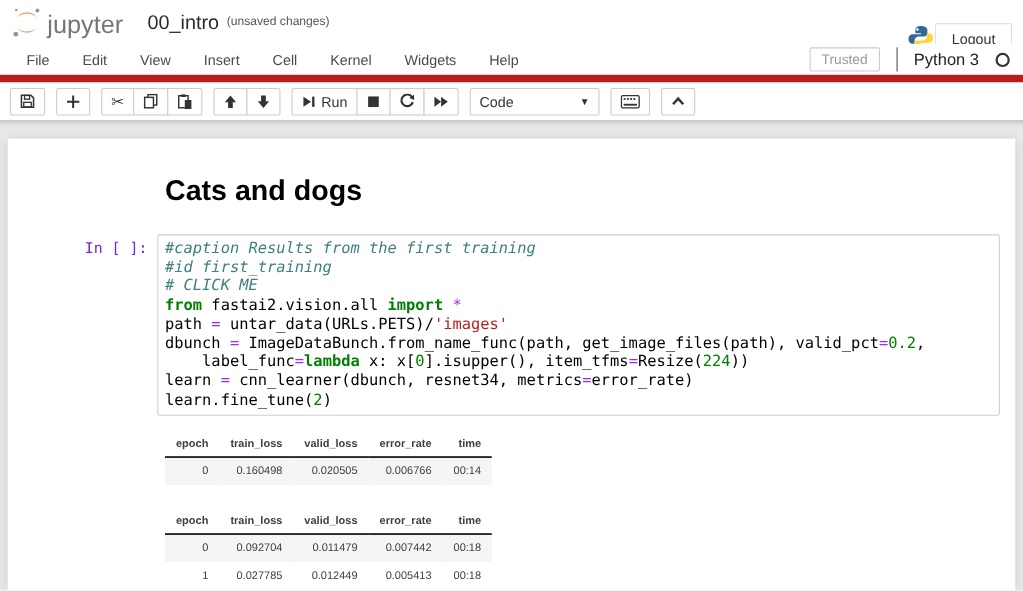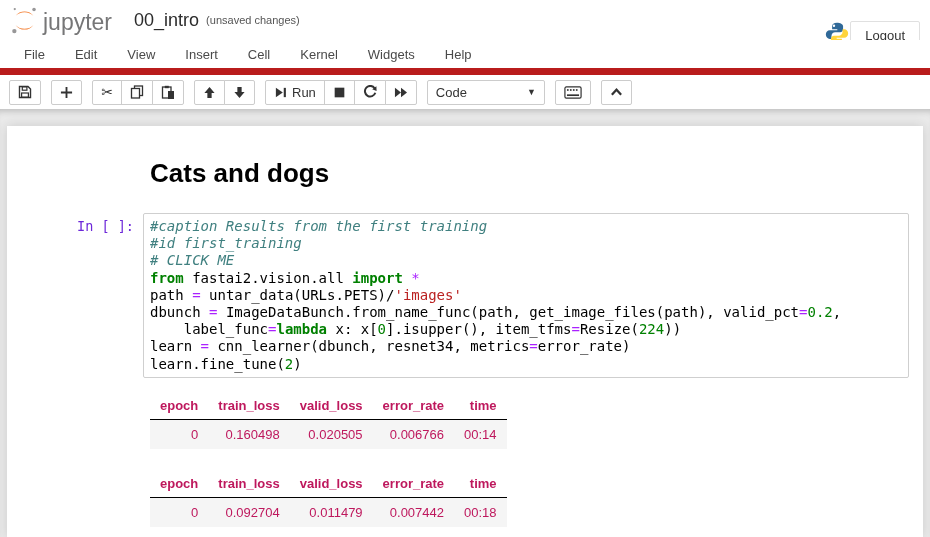--- a/index.html
+++ b/index.html
@@ -6,21 +6,21 @@
   html,body { width:930px; height:537px; overflow:hidden; background:#fff;
     font-family:"Liberation Sans", sans-serif; color:#333; }
   .app { display:flex; flex-direction:column; width:930px; height:537px; }
 
   
   .header { height:40px; display:flex; align-items:center; padding:0 10px 0 10px; background:#fff; }
   .logo { display:flex; align-items:flex-end; gap:4px; cursor:pointer; }
   .logo-word { font-size:23px; color:#767677; letter-spacing:0; line-height:26px; }
   .nb-title { margin-left:22px; font-size:18px; color:#2b2b2b; cursor:pointer; }
   .autosave { margin-left:7px; font-size:11px; color:#555; }
-  .header-right { margin-left:auto; display:flex; gap:0;margin-top:30px; }
+  .header-right { margin-left:auto; display:flex; align-items:center; gap:0;margin-top:30px; }
   .logout-btn { background:#fff; border:1px solid #e0e0e0; border-radius:2px;
     font-size:13px; color:#333; padding:6px 14px; cursor:pointer; }
 
   
   .menubar { height:35px; display:flex; align-items:center; border-bottom:7px solid #b91c1c;
     padding-left:9px; background:#fff; }
   .menu-item { font-size:13px; color:#4a4a4a; padding:9px 15px; cursor:pointer; }
   .menubar-right { margin-left:auto; display:flex; align-items:center; gap:15px; padding-right:12px; }
   .trusted { border:1px solid #ccc; border-radius:2px; background:#fff; color:#999;
     font-size:12.5px; padding:3px 10px; }
@@ -59,21 +59,21 @@
     padding:4px 6px; font-family:"DejaVu Sans Mono", monospace; font-size:14px; line-height:17.2px; }
   .cm-line { white-space:pre; color:#000; }
   .tok-com { color:var(--com); font-style:italic; }
   .tok-kw  { color:var(--kw); font-weight:bold; }
   .tok-op  { color:var(--op); }
   .tok-str { color:var(--str); }
   .tok-num { color:var(--num); }
 
   .outputs { margin:14px 0 0 143px; }
   .output-table { margin-bottom:21px; }
-  .output-table table { border-collapse:collapse; font-size:13px; color:#be185d; }
+  .output-table table { border-collapse:collapse; font-size:10px; color:#404040; }
   .output-table th { font-weight:bold; padding:6px 10px; text-align:right;
     border-bottom:1px solid #000; }
   .output-table td { padding:7px 10px; text-align:right; }
   .output-table tbody tr:nth-child(odd) { background:#f5f5f5; }
 </style>
 </head>
 <body>
 
 <div class="app">
 
@@ -105,20 +105,26 @@
     <div id="menu-items" style="display:flex">
         <div class="menu-item">File</div>
         <div class="menu-item">Edit</div>
         <div class="menu-item">View</div>
         <div class="menu-item">Insert</div>
         <div class="menu-item">Cell</div>
         <div class="menu-item">Kernel</div>
         <div class="menu-item">Widgets</div>
         <div class="menu-item">Help</div>
       </div>
+    <div class="menubar-right">
+      <span class="trusted">Trusted</span>
+      <span class="kernel-sep"></span>
+      <span class="kernel-name">Python 3</span>
+      <span class="kernel-ind"></span>
+    </div>
   </div>
 
   <div class="toolbar">
     <div class="btn-group">
       <button class="tbtn" title="Save">
         <svg width="14" height="14" viewBox="0 0 14 14">
           <path d="M1.5 1.5 h8.5 l2.5 2.5 v8.5 h-11 z" fill="none" stroke="#333" stroke-width="1.4"></path>
           <rect x="4.3" y="1.8" width="4.6" height="3.4" fill="none" stroke="#333" stroke-width="1.2"></rect>
           <rect x="3.6" y="8" width="6.8" height="4.2" fill="none" stroke="#333" stroke-width="1.2"></rect>
         </svg>

